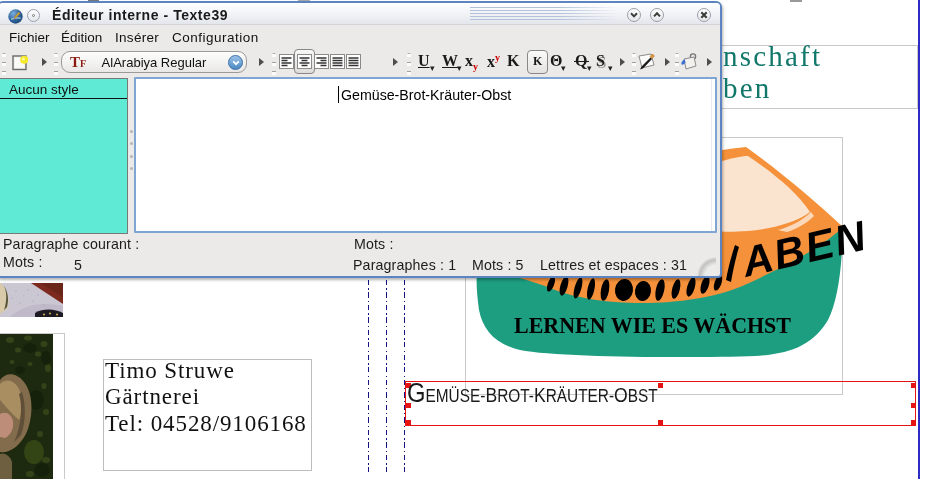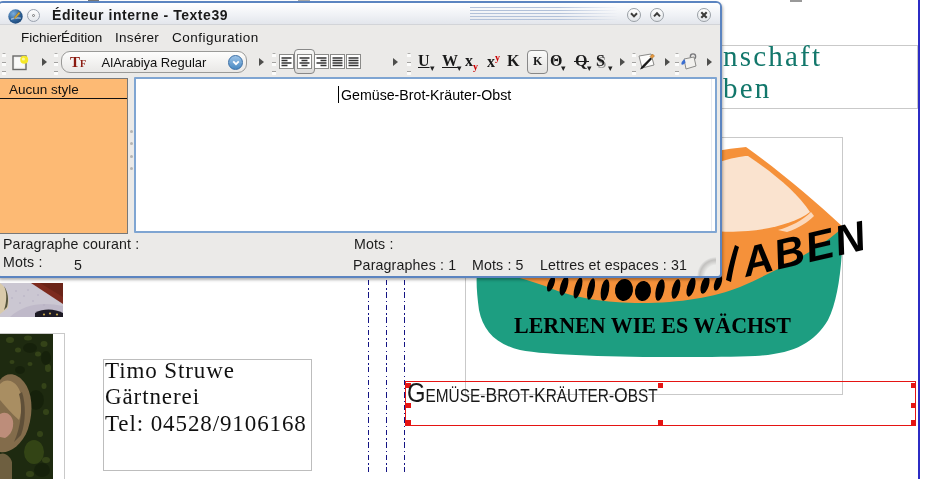--- a/index.html
+++ b/index.html
@@ -155,21 +155,21 @@
     <svg class="abs" style="left:654px;top:8px" width="8" height="8" viewBox="0 0 8 8">
           <path d="M1,5.4 L4,2.3 L7,5.4" fill="none" stroke="#3c3c3a" stroke-width="2"></path>
         </svg>
     <div class="abs" style="left:698px;top:5px;width:14px;height:14px;border:1px solid #9aa0a6;border-radius:50%;background:linear-gradient(#ffffff,#e3e6ea)"></div>
     <svg class="abs" style="left:701px;top:8px" width="8" height="8" viewBox="0 0 8 8">
           <path d="M1.3,1.3 L6.7,6.7 M6.7,1.3 L1.3,6.7" fill="none" stroke="#3c3c3a" stroke-width="2.1"></path>
         </svg>
   </div>
 
   <div class="abs" style="left:0;top:22px;width:100%;height:24px;font-size:13.5px;color:#111">
-    <span class="abs" style="left:22px;top:5px">Fichier</span>
+    <span class="abs" style="left:10px;top:5px">Fichier</span>
     <span class="abs" style="left:62px;top:5px">Édition</span>
     <span class="abs" style="left:116px;top:5px;letter-spacing:0.3px">Insérer</span>
     <span class="abs" style="left:173px;top:5px;letter-spacing:0.5px">Configuration</span>
   </div>
 
   <div class="abs" id="toolbar" style="left:0;top:44px;width:100%;height:30px">
     <div class="hdl" style="left:3px"></div>
 
     <svg class="abs" style="left:13px;top:7px" width="17" height="17" viewBox="0 0 17 17">
       <rect x="1" y="2" width="13" height="13.5" fill="#f2f2f0" stroke="#6a6a68" stroke-width="1.4"></rect>
@@ -253,21 +253,21 @@
     <div class="hdl" style="left:676px"></div>
 
     <svg class="abs" style="left:680px;top:5px" width="20" height="20" viewBox="0 0 20 20">
       <circle cx="14" cy="4.5" r="2.6" fill="none" stroke="#77777a" stroke-width="1.4"></circle>
       <path d="M5,7 L15,5 L17,14 L7,17 Z" fill="#f2f1ee" stroke="#8a8a88" stroke-width="1"></path>
       <path d="M4.5,8 C3,9 2,11 2.5,12.5 C4,13 5.5,12 6.5,10.5 L5.8,7.5 Z" fill="#3a6ed0"></path>
     </svg>
     <div class="tarr" style="left:708px;top:11px"></div>
   </div>
 
-  <div class="abs" style="left:0;top:75px;width:129px;height:156px;background:#fdba74;border:1px solid #787878;border-left:none">
+  <div class="abs" style="left:0;top:75px;width:129px;height:156px;background:#5eead4;border:1px solid #787878;border-left:none">
     <div style="font-size:13.5px;color:#111;padding:3px 0 0 10px">Aucun style</div>
     <div class="abs" style="left:0;top:19px;width:100%;height:1.3px;background:#111"></div>
   </div>
 
   <div class="abs" style="left:131px;top:127px;width:3px;height:3px;background:#b5b5b3;border-radius:50%"></div>
   <div class="abs" style="left:131px;top:139px;width:3px;height:3px;background:#b5b5b3;border-radius:50%"></div>
   <div class="abs" style="left:131px;top:152px;width:3px;height:3px;background:#b5b5b3;border-radius:50%"></div>
   <div class="abs" style="left:131px;top:164px;width:3px;height:3px;background:#b5b5b3;border-radius:50%"></div>
 
   <div class="abs" style="left:135px;top:74px;width:583px;height:156px;background:#fff;border:2px solid #7fa5d2;border-radius:1px">

